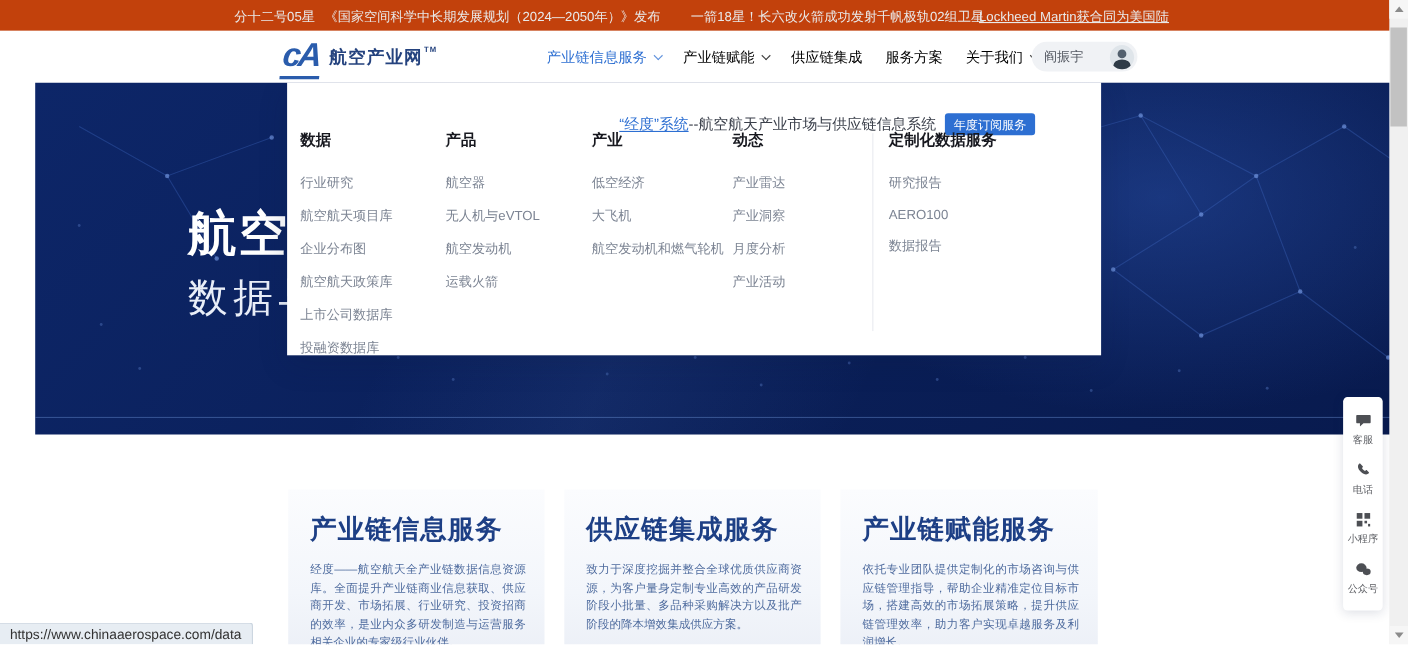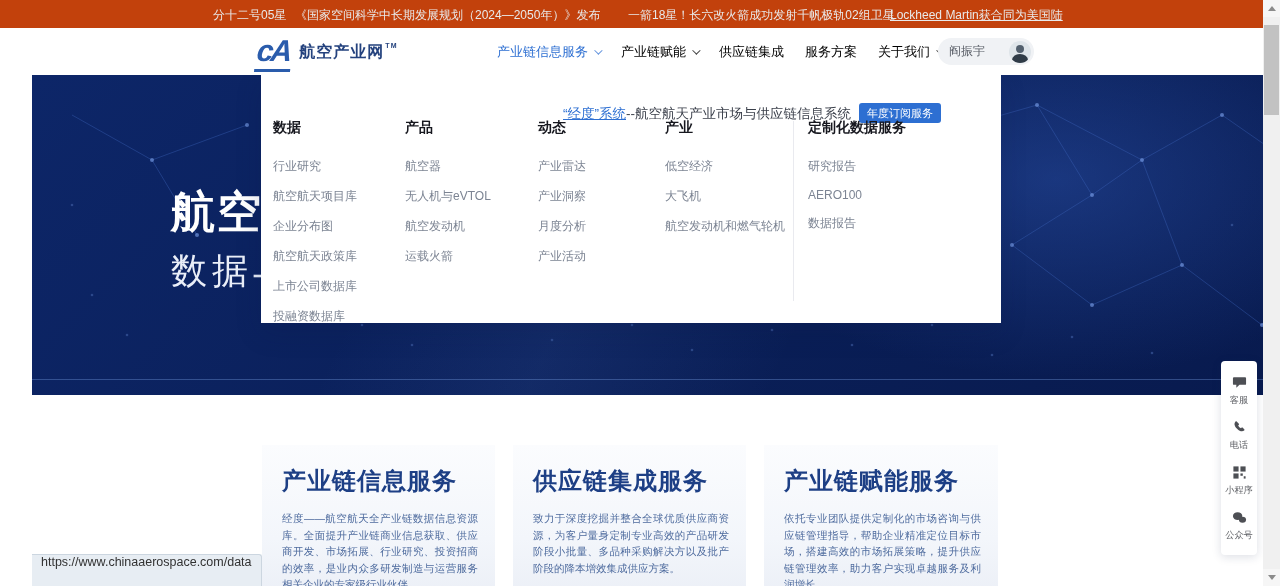--- a/index.html
+++ b/index.html
@@ -63,21 +63,21 @@
 
   
   .scrollbar { position:absolute; right:0; top:0; width:17px; height:586px; background:#f0f0f0; z-index:20; }
   .sb-btn { position:absolute; left:0; width:17px; height:17px; background:#f6f6f6; display:flex; align-items:center; justify-content:center; cursor:pointer; }
   .sb-up { top:0; } .sb-down { bottom:0; }
   .tri-up { width:0; height:0; border-left:4px solid transparent; border-right:4px solid transparent; border-bottom:5px solid #8b8b8b; }
   .tri-down { width:0; height:0; border-left:4px solid transparent; border-right:4px solid transparent; border-top:5px solid #8b8b8b; }
   .sb-thumb { position:absolute; left:1px; top:25px; width:15px; height:90px; background:#c2c2c2; cursor:pointer; }
 
   
-  .statusbar { position:absolute; left:0; bottom:0; height:32px; background:#e7edf3; border:1px solid #ccd6e0; border-left:none; border-bottom:none; border-top-right-radius:3px; display:flex; align-items:flex-start; padding:0 9px; z-index:15;margin-left:32px; }
+  .statusbar { position:absolute; left:0; bottom:0; height:20px; background:#e7edf3; border:1px solid #ccd6e0; border-left:none; border-bottom:none; border-top-right-radius:3px; display:flex; align-items:center; padding:0 9px; z-index:15; }
   .statusbar span { font-size:12.5px; color:#323固232; color:#323232; white-space:nowrap; }
 </style>
 </head>
 <body>
 
 <div id="screen">
 
   <div class="ticker">
     <span class="tk0">分十二号05星</span>
     <span class="tk1">《国家空间科学中长期发展规划（2024—2050年）》发布</span>
@@ -186,33 +186,33 @@
         <a>上市公司数据库</a>
         <a>投融资数据库</a>
       </div>
       <div class="dd-col w1">
         <div class="hd">产品</div>
         <a>航空器</a>
         <a>无人机与eVTOL</a>
         <a>航空发动机</a>
         <a>运载火箭</a>
       </div>
+      <div class="dd-col w3">
+        <div class="hd">产业</div>
+        <a>低空经济</a>
+        <a>大飞机</a>
+        <a>航空发动机和燃气轮机</a>
+      </div>
       <div class="dd-col w2">
         <div class="hd">动态</div>
         <a>产业雷达</a>
         <a>产业洞察</a>
         <a>月度分析</a>
         <a>产业活动</a>
       </div>
-      <div class="dd-col w3">
-        <div class="hd">产业</div>
-        <a>低空经济</a>
-        <a>大飞机</a>
-        <a>航空发动机和燃气轮机</a>
-      </div>
       <div class="dd-divider"></div>
       <div class="dd-col">
         <div class="hd">定制化数据服务</div>
         <a>研究报告</a>
         <a>AERO100</a>
         <a>数据报告</a>
       </div>
     </div>
   </div>
 

